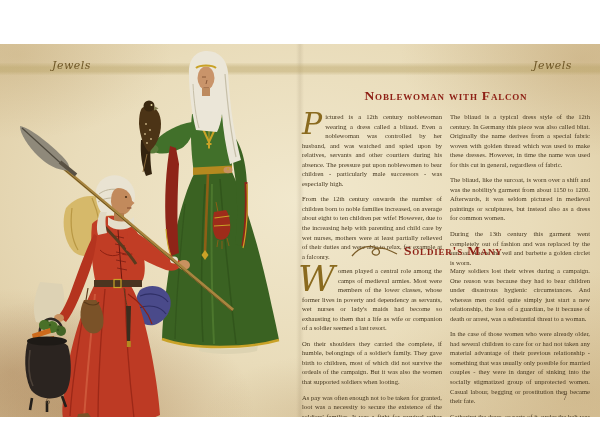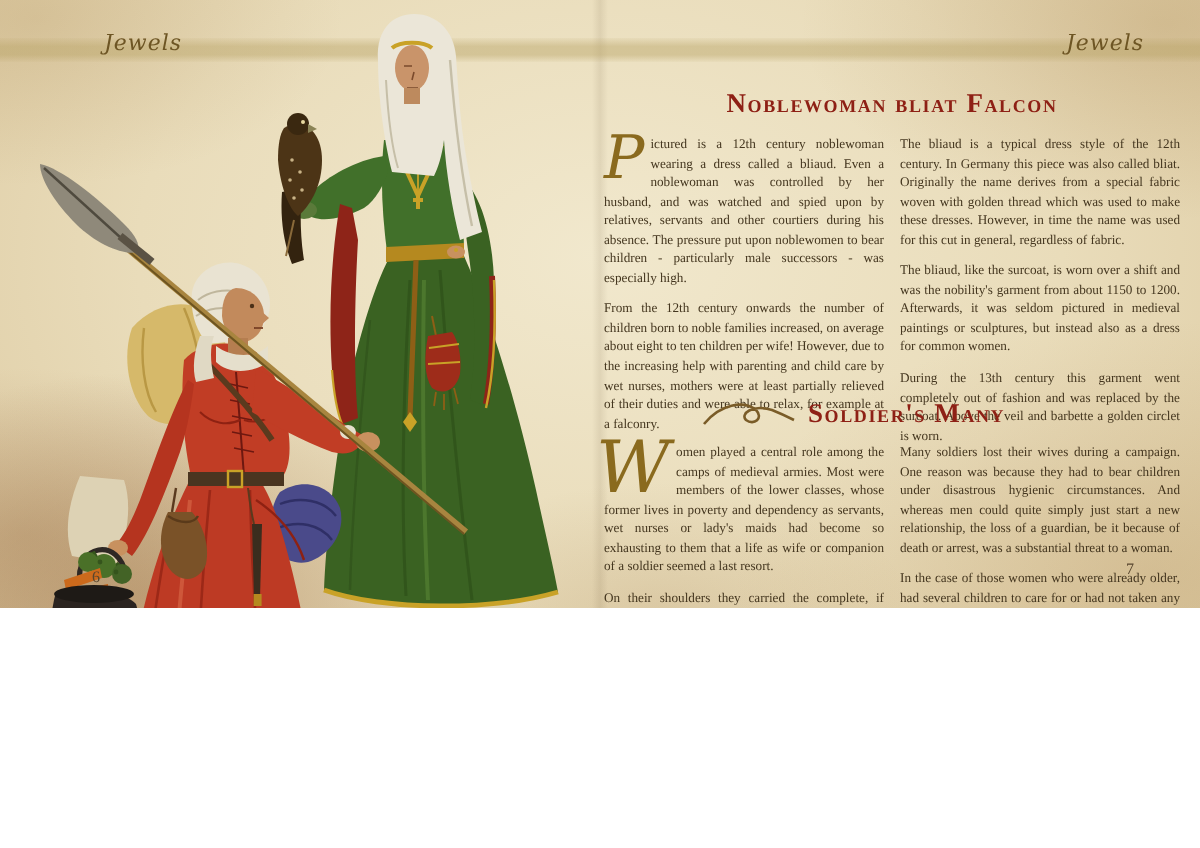--- a/index.html
+++ b/index.html
@@ -1,26 +1,27 @@
 <!DOCTYPE html>
 <html><head>
 <meta charset="utf-8">
 <style>
   html,body{margin:0;padding:0;}
   .page{
-    position:relative; width:600px; height:304px; overflow:hidden;
+    position:relative; width:600px; height:373px; overflow:hidden;
     font-family:"Liberation Serif", serif;
     background:
       radial-gradient(ellipse 260px 160px at 12% 98%, rgba(146,96,52,.40), rgba(146,96,52,0) 70%),
       radial-gradient(ellipse 200px 120px at 2% 88%, rgba(130,80,40,.22), rgba(130,80,40,0) 70%),
       radial-gradient(ellipse 300px 180px at 96% 94%, rgba(165,125,70,.22), rgba(165,125,70,0) 70%),
       radial-gradient(ellipse 260px 140px at 97% 4%, rgba(160,120,62,.26), rgba(160,120,62,0) 70%),
       radial-gradient(ellipse 220px 120px at 3% 3%, rgba(158,120,62,.20), rgba(158,120,62,0) 70%),
       radial-gradient(ellipse 180px 90px at 55% 100%, rgba(150,110,60,.16), rgba(150,110,60,0) 70%),
       radial-gradient(ellipse 420px 300px at 50% 42%, #f1e8cd 0%, #e9dcba 55%, #dcc9a0 100%);
+    margin-top: 44px;
   }
   .ribbon{
     position:absolute; left:0; right:0; top:19px; height:12px; z-index:1;
     background:linear-gradient(180deg, rgba(183,162,100,.08), rgba(183,162,100,.45) 35%, rgba(183,162,100,.45) 70%, rgba(183,162,100,.06));
   }
   .runhead{
     position:absolute; top:15px; z-index:2;
     font-family:"DejaVu Serif", serif; font-style:italic;
     font-size:11px; color:#6d5524; letter-spacing:.5px;
   }
@@ -203,21 +204,21 @@
         <path d="M30,96 L233,266" stroke="#a8853f" stroke-width="3.2"></path>
         <path d="M31,97.5 L232,267" stroke="#6d5420" stroke-width="1"></path>
         <path d="M20,82 C30,84 48,98 62,112 C68,118 70,122 69,126 C62,128 48,122 38,112 C28,102 20,90 20,82 Z" fill="#8f897a"></path>
         <path d="M22,84 L66,124" stroke="#4f4a3e" stroke-width="1.2"></path>
         <path d="M60,118 L76,131" stroke="#5a5244" stroke-width="4"></path>
       </g>
     </g>
   </svg>
 
   <div class="content sec1" style="position:absolute;">
-    <h2 class="sec-title">Noblewoman bliat Falcon</h2>
+    <h2 class="sec-title">Noblewoman with Falcon</h2>
     <div class="cols">
       <div class="col">
         <p><span class="dropcap">P</span><span>ictured is a 12th century noblewoman wearing a dress called a bliaud. Even a noblewoman was controlled by her husband, and was watched and spied upon by relatives, servants and other courtiers during his absence. The pressure put upon noblewomen to bear children - particularly male successors - was especially high.</span></p>
         <p>From the 12th century onwards the number of children born to noble families increased, on average about eight to ten children per wife! However, due to the increasing help with parenting and child care by wet nurses, mothers were at least partially relieved of their duties and were able to relax, for example at a falconry.</p>
       </div>
       <div class="col">
         <p>The bliaud is a typical dress style of the 12th century. In Germany this piece was also called bliat. Originally the name derives from a special fabric woven with golden thread which was used to make these dresses. However, in time the name was used for this cut in general, regardless of fabric.</p>
         <p>The bliaud, like the surcoat, is worn over a shift and was the nobility's garment from about 1150 to 1200. Afterwards, it was seldom pictured in medieval paintings or sculptures, but instead also as a dress for common women.</p>
         <p>During the 13th century this garment went completely out of fashion and was replaced by the surcoat. Above the veil and barbette a golden circlet is worn.</p>
       </div>

